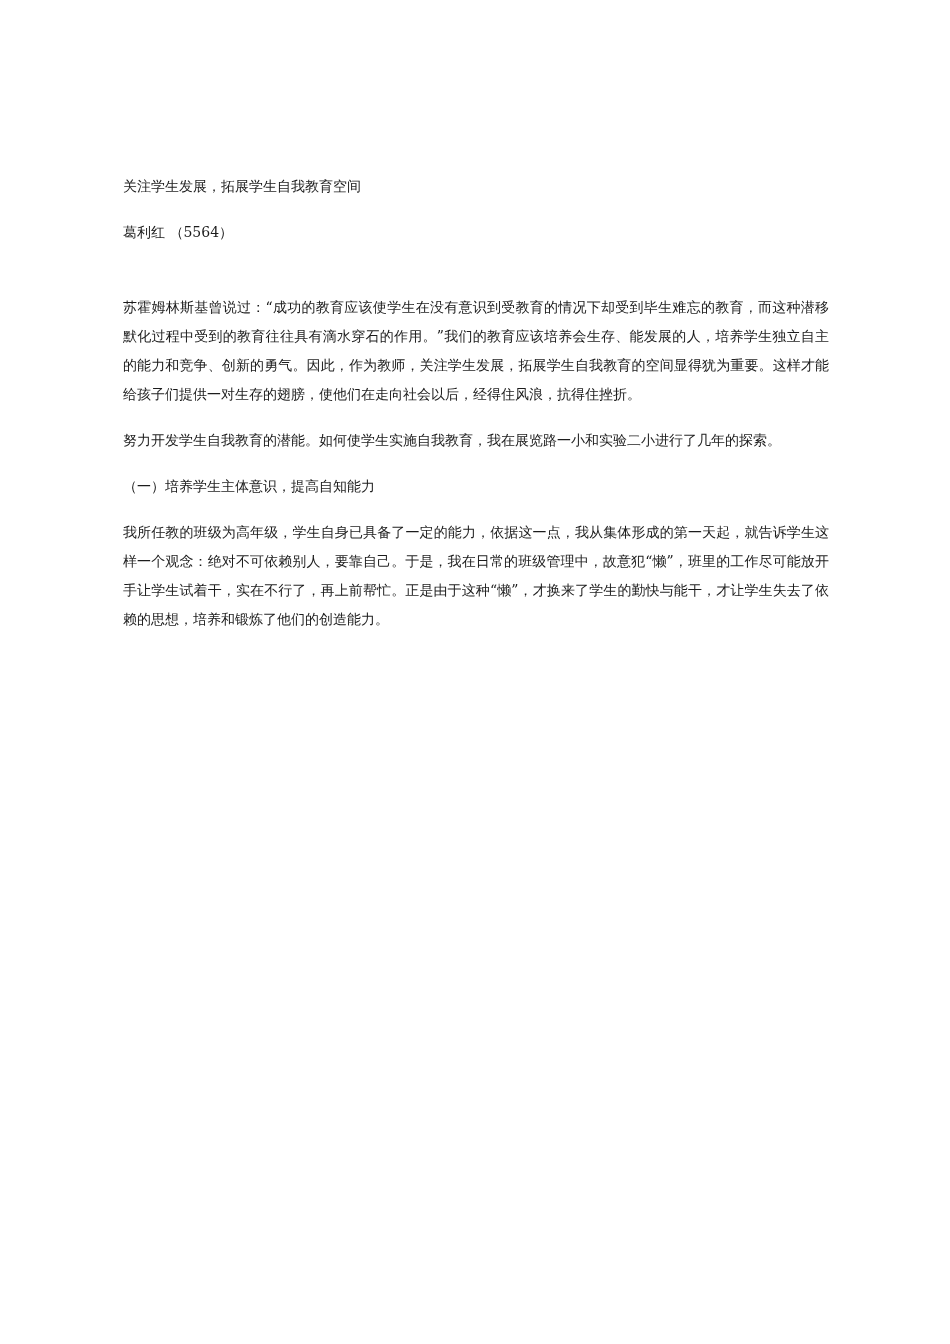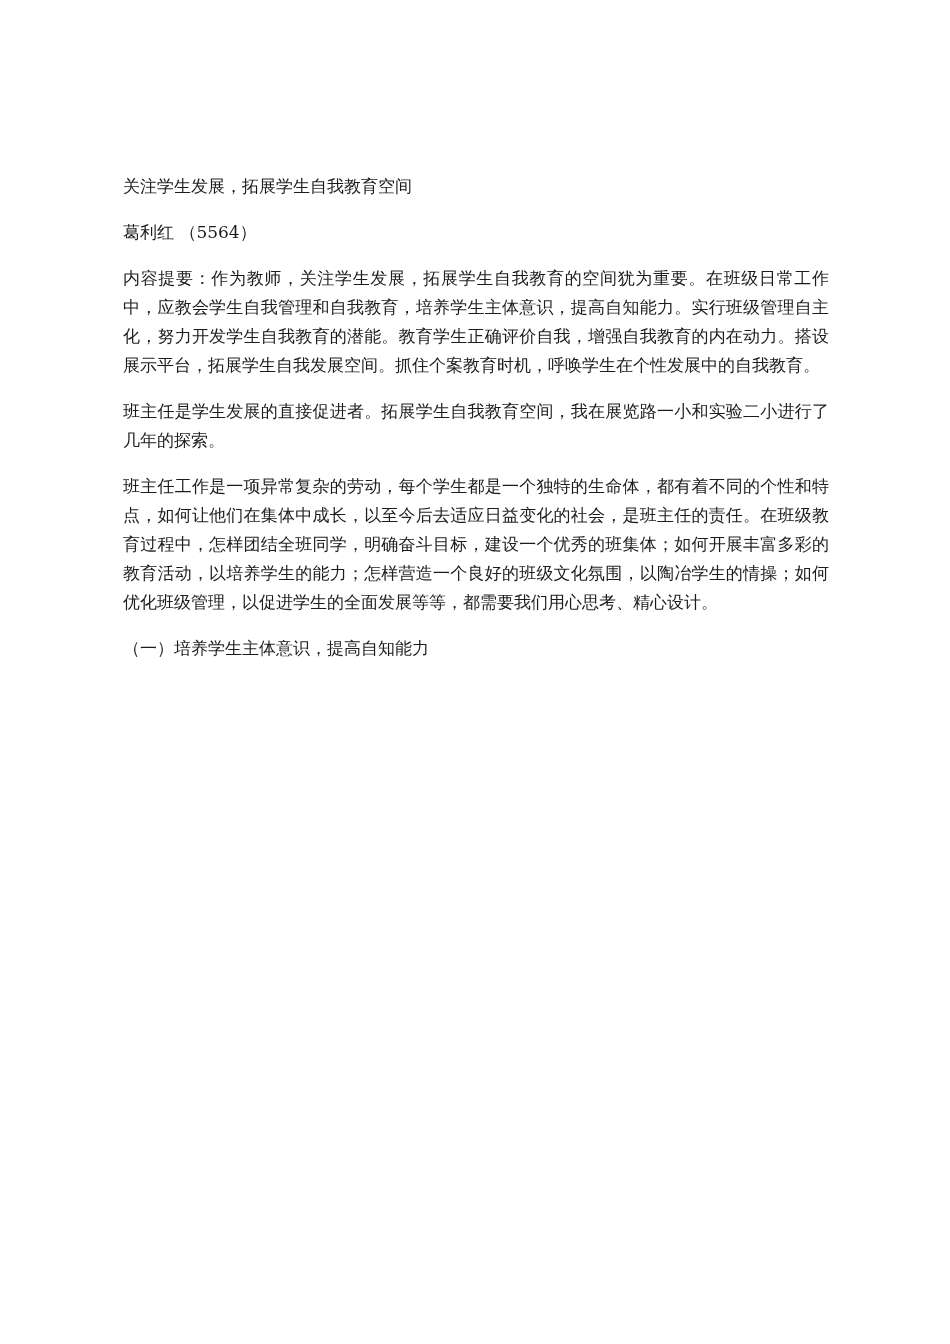--- a/index.html
+++ b/index.html
@@ -9,46 +9,46 @@
     font-family: "DejaVu Serif", "Liberation Serif", serif;
     color: #1c1c1c;
   }
   .page {
     width: 950px;
     min-height: 1344px;
     background: #ffffff;
     padding: 172px 121px 120px 123px;
   }
   .para {
-    font-size: 17px;
+    font-size: 14px;
     line-height: 29px;
     text-align: justify;
     text-justify: inter-ideograph;
     margin-bottom: 17px;
     word-break: break-all;
   }
   .para.extra-gap {
     margin-top: 46px;
   }
 </style>
 </head>
 <body>
 
 <div class="page">
 
   <p class="para">关注学生发展，拓展学生自我教育空间</p>
 
   <p class="para">葛利红 （5564）</p>
 
-  <p class="para">内容提要：作为教师，关注学生发展，拓展学生自我教育的空间犹为重要。在班级日常工作中，应教会学生自我管理和自我教育，培养学生主体意识，提高自知能力。实行班级管理自主化，努力开发学生自我教育的潜能。教育学生正确评价自我，增强自我教育的内在动力。搭设展示平台，拓展学生自我发展空间。抓住个案教育时机，呼唤学生在个性发展中的自我教育。</p>
 
 
+  <p class="para extra-gap">苏霍姆林斯基曾说过：“成功的教育应该使学生在没有意识到受教育的情况下却受到毕生难忘的教育，而这种潜移默化过程中受到的教育往往具有滴水穿石的作用。”我们的教育应该培养会生存、能发展的人，培养学生独立自主的能力和竞争、创新的勇气。因此，作为教师，关注学生发展，拓展学生自我教育的空间显得犹为重要。这样才能给孩子们提供一对生存的翅膀，使他们在走向社会以后，经得住风浪，抗得住挫折。</p>
 
-  <p class="para">班主任是学生发展的直接促进者。拓展学生自我教育空间，我在展览路一小和实验二小进行了几年的探索。</p>
+  <p class="para">努力开发学生自我教育的潜能。如何使学生实施自我教育，我在展览路一小和实验二小进行了几年的探索。</p>
 
 
-  <p class="para">班主任工作是一项异常复杂的劳动，每个学生都是一个独特的生命体，都有着不同的个性和特点，如何让他们在集体中成长，以至今后去适应日益变化的社会，是班主任的责任。在班级教育过程中，怎样团结全班同学，明确奋斗目标，建设一个优秀的班集体；如何开展丰富多彩的教育活动，以培养学生的能力；怎样营造一个良好的班级文化氛围，以陶冶学生的情操；如何优化班级管理，以促进学生的全面发展等等，都需要我们用心思考、精心设计。</p>
 
 
   <p class="para">（一）培养学生主体意识，提高自知能力</p>
 
+  <p class="para">我所任教的班级为高年级，学生自身已具备了一定的能力，依据这一点，我从集体形成的第一天起，就告诉学生这样一个观念：绝对不可依赖别人，要靠自己。于是，我在日常的班级管理中，故意犯“懒”，班里的工作尽可能放开手让学生试着干，实在不行了，再上前帮忙。正是由于这种“懒”，才换来了学生的勤快与能干，才让学生失去了依赖的思想，培养和锻炼了他们的创造能力。</p>
 
 </div>
 
 </body></html>

